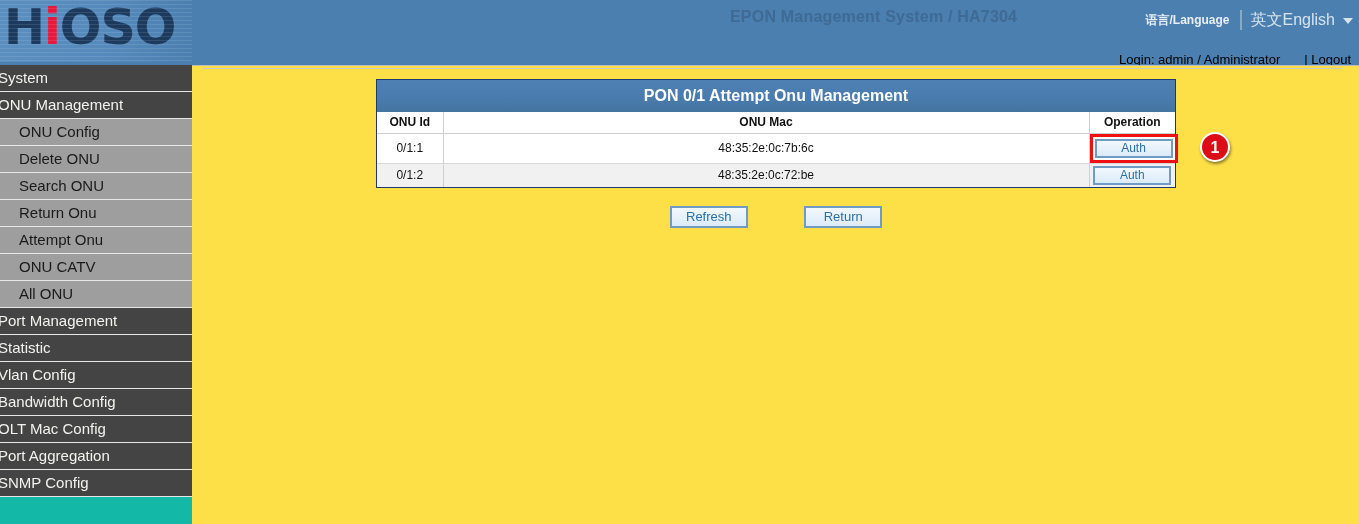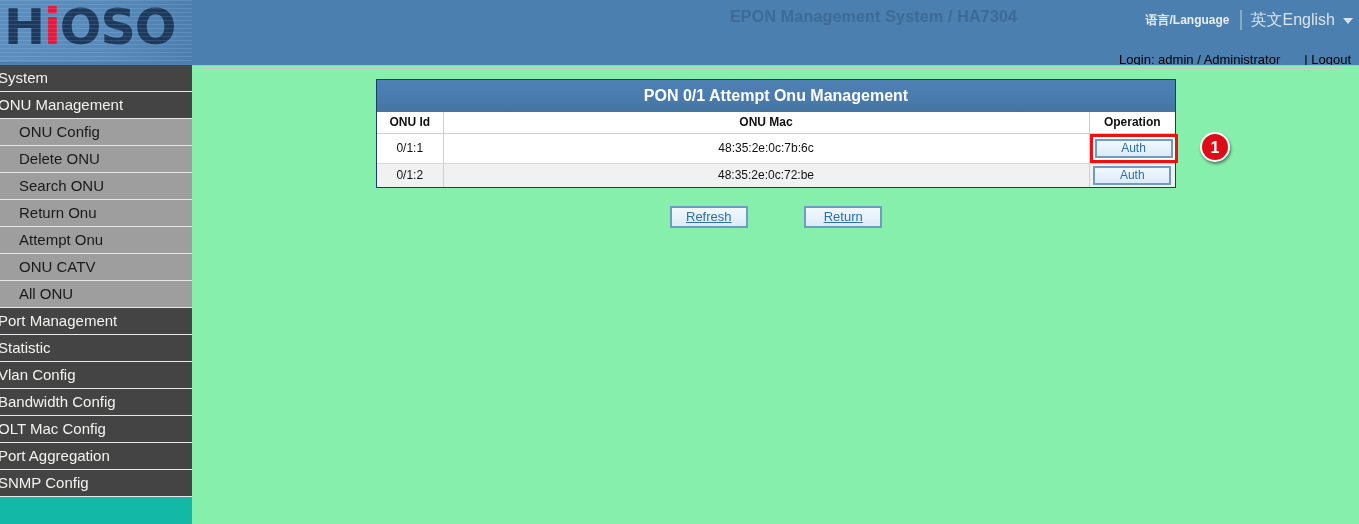--- a/index.html
+++ b/index.html
@@ -119,21 +119,21 @@
     background: #9e9e9e;
     color: #1a1a1a;
     padding-left: 19px;
   }
 
   
   .content {
     position: absolute;
     top: 65px; left: 192px;
     width: 1167px; height: 459px;
-    background: #86efac;
+    background: #fde047;
     border-top: 1px solid #bdbdbd;
   }
   .topline {
     position: absolute;
     left: 10px; top: 2px;
     width: 1140px; height: 1px;
     background: #c8c8c8;
   }
 
   .panel {
@@ -218,21 +218,20 @@
     position: absolute;
     left: 184px; top: 140px;
     width: 800px;
     text-align: center;
   }
   .wide-btn {
     width: 78px; height: 22px; line-height: 18px;
     border-width: 2px;
     margin: 0 26px;
     font-size: 13px;
-    text-decoration: underline;
   }
 </style>
 </head>
 <body>
 
 <div class="header">
   <div class="logo-panel">
     <div class="logo-text"><span>H</span><span class="dot-i">i</span><span>OSO</span></div>
     <div class="logo-scan"></div>
   </div>

